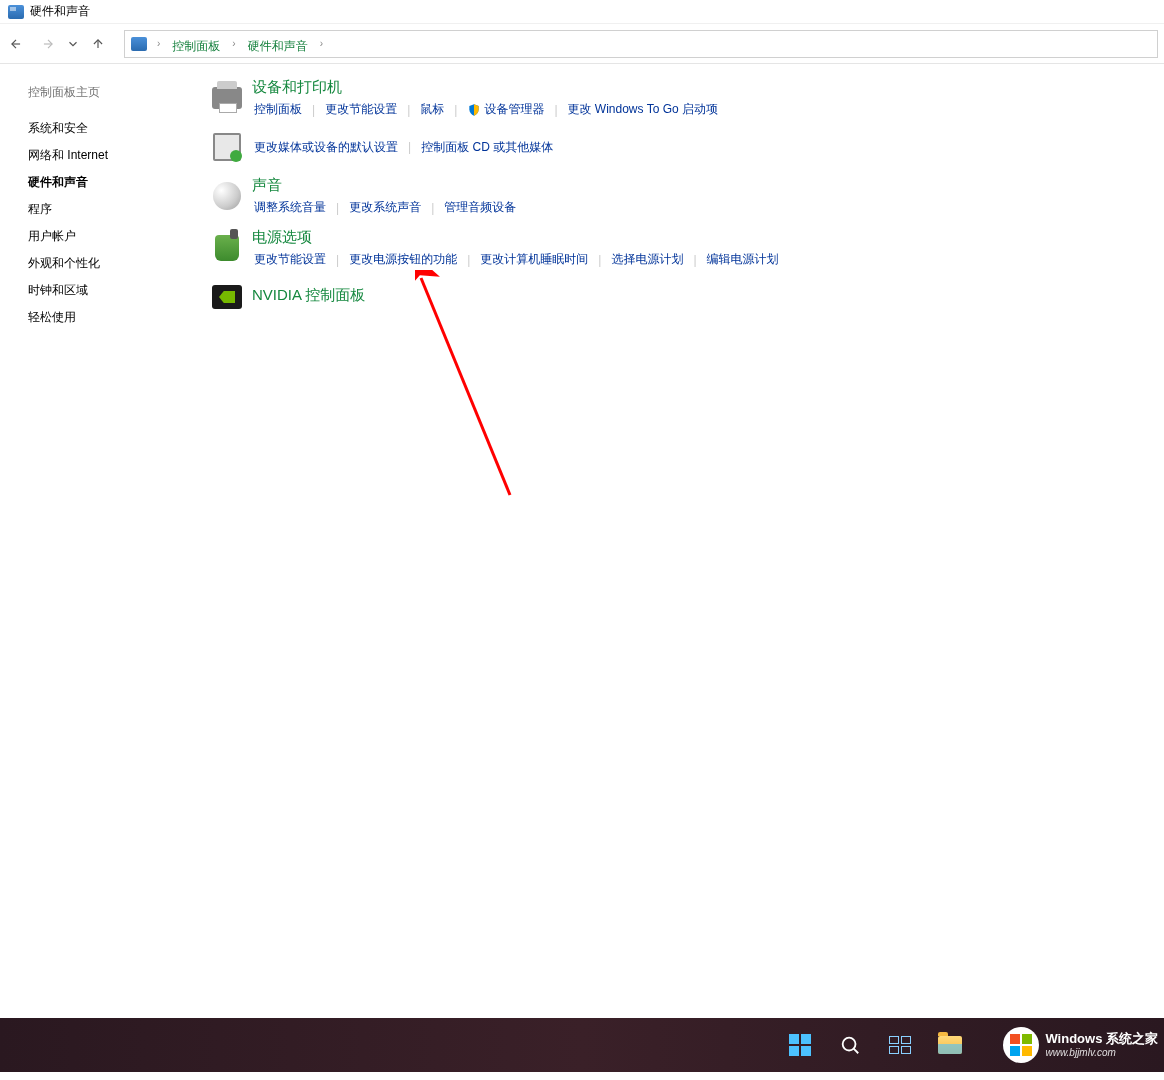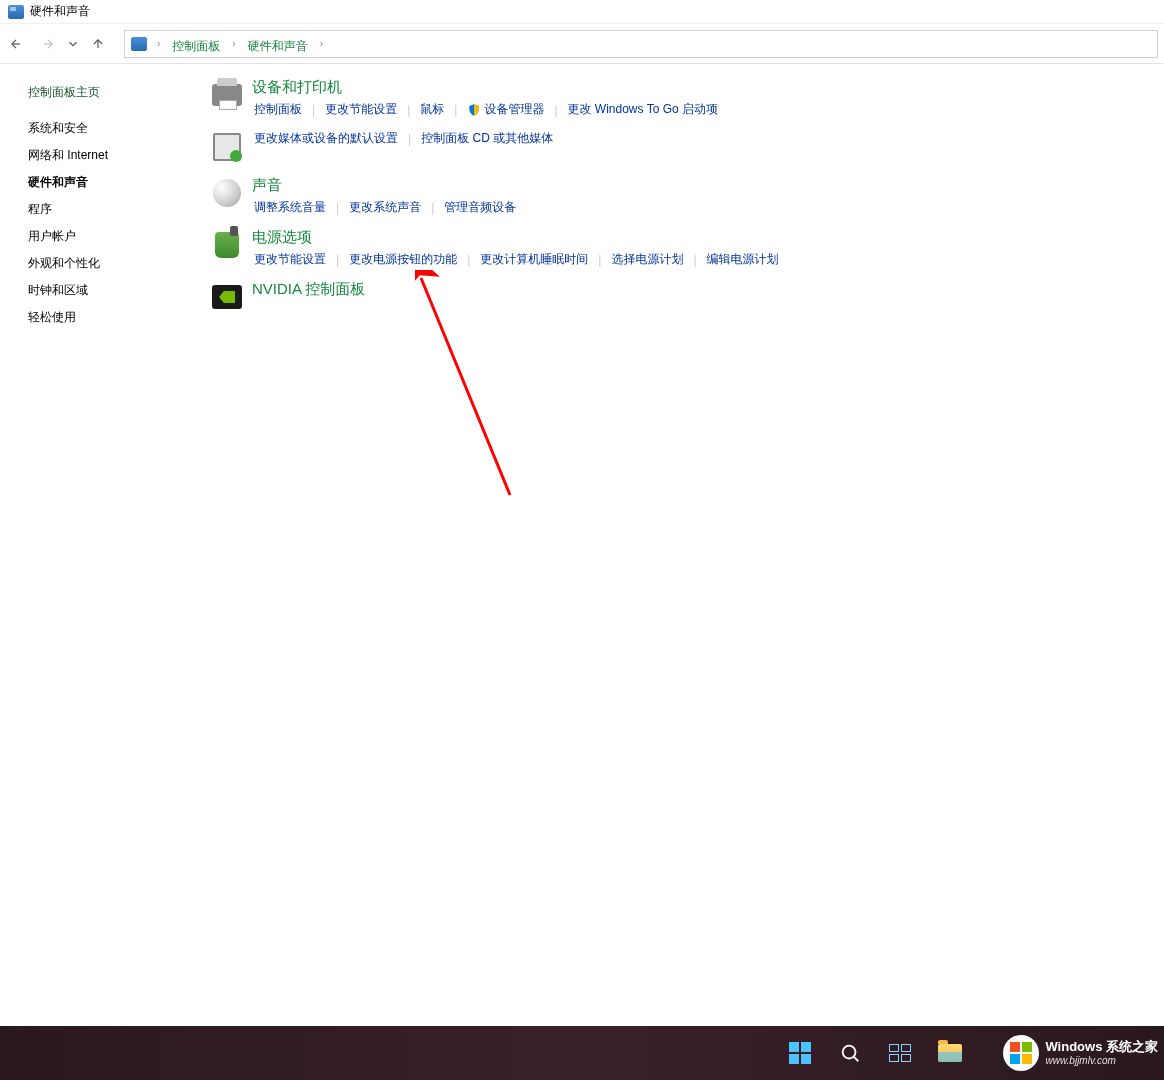--- a/index.html
+++ b/index.html
@@ -65,39 +65,40 @@
 .crumb-sep { color:#888; font-size:10px; padding:0 4px;}
 
 .content {
   display:flex;
 }
 .sidebar {
   width: 180px;
   padding: 20px 0 0 28px;
 }
 .sidebar-title {
-  color:#14532d;
+  color:#737373;
   font-size:12px;
   margin-bottom:14px;
   cursor:pointer;
 }
 .sidebar-item {
   color:#000;
   padding: 5px 0;
   cursor:pointer;
 }
 .sidebar-item.active { font-weight: bold; }
 
 .main {
   flex:1;
   padding: 14px 0 0 30px;
 }
 .category {
   display:flex;
   margin-bottom: 12px;
+  align-items: center;
 }
 .cat-icon {
   width: 34px; height: 34px;
   margin-right: 8px;
   flex-shrink:0;
   display:flex; align-items:center; justify-content:center;
 }
 .cat-body {}
 .cat-title {
   color: #15883f;
@@ -168,21 +169,21 @@
 }
 
 .arrow-annot {
   position:absolute;
   left:415px; top:270px;
   pointer-events:none;
 }
 
 .taskbar {
   position:absolute;
-  left:0; bottom:0;
+  left:0; bottom:8px;
   width:100%;
   height:54px;
   background: linear-gradient(90deg, #2a1820 0%, #3a2028 50%, #2a1820 100%);
   display:flex;
   align-items:center;
   justify-content:center;
 }
 .taskbar-center {
   display:flex;
   gap:10px;

